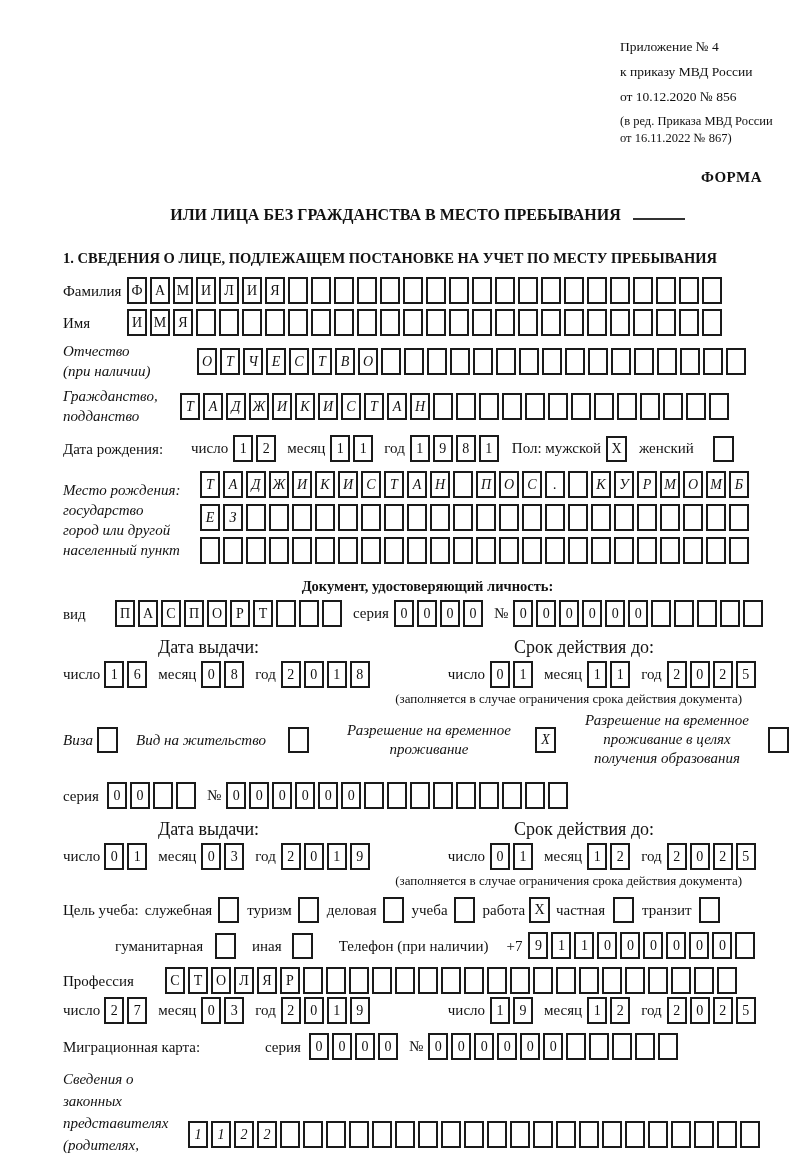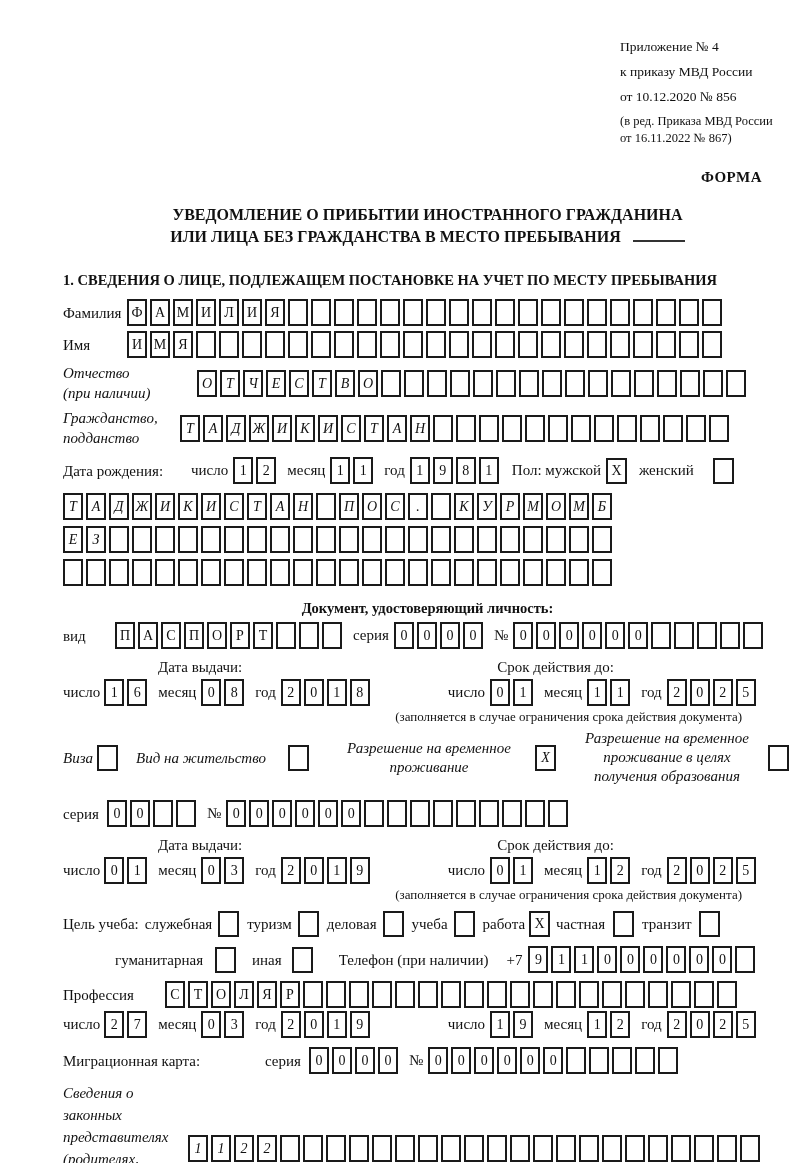--- a/index.html
+++ b/index.html
@@ -16,38 +16,37 @@
   .row{display:flex;align-items:center;margin-top:5px;flex-wrap:nowrap;}
   .row-top{align-items:center;font-style:italic;}
   .lbl{flex-shrink:0;line-height:20px;}
   .boxes{display:inline-flex;flex-shrink:0;}
   .box{display:inline-block;box-sizing:border-box;width:20px;height:27px;border:2px solid #1a1a1a;
        margin-right:3px;text-align:center;font-size:14px;line-height:23px;background:#fff;flex-shrink:0;}
   .cb{display:inline-block;box-sizing:border-box;width:21px;height:26px;border:2px solid #1a1a1a;
       text-align:center;font-size:14px;line-height:22px;vertical-align:middle;flex-shrink:0;background:#fff;}
   .dlbl{margin:0 5px 0 8px;}
   .center-bold{text-align:center;font-weight:bold;font-size:14.5px;margin-top:10px;}
-  .hdr2{display:flex;margin-top:10px;font-size:15px;}
+  .hdr2{display:flex;margin-top:10px;font-size:18px;}
   .note-r{text-align:right;padding-right:50px;font-size:13px;margin-top:3px;}
   .opt-lbl{text-align:center;line-height:19px;}
 </style>
 </head>
 <body>
 
 <div class="page">
 
   <div class="annex ml">Приложение № 4
 к приказу МВД России
 от 10.12.2020 № 856</div>
   <div class="amendment ml">(в ред. Приказа МВД России
 от 16.11.2022 № 867)</div>
   <div class="forma">ФОРМА</div>
 
   <div class="title">
-    <div>УВЕДОМЛЕНИЕ О ПРИБЫТИИ ИНОСТРАННОГО ГРАЖДАНИНА</div>
     <div>
       <span>ИЛИ ЛИЦА БЕЗ ГРАЖДАНСТВА В МЕСТО ПРЕБЫВАНИЯ</span><span class="title-underline"></span>
     </div>
   </div>
 
   <div class="sect">1. СВЕДЕНИЯ О ЛИЦЕ, ПОДЛЕЖАЩЕМ ПОСТАНОВКЕ НА УЧЕТ ПО МЕСТУ ПРЕБЫВАНИЯ</div>
 
   <div class="row">
     <span class="lbl" style="width:64px">Фамилия</span>
     <span class="boxes">
@@ -193,20 +192,24 @@
         <span class="box">8</span>
         <span class="box">1</span>
       </span>
     <span class="dlbl" style="margin-left:10px">Пол: мужской</span>
     <span class="cb">X</span>
     <span class="dlbl" style="margin-left:12px">женский</span>
     <span class="cb" style="margin-left:14px"></span>
   </div>
 
   <div class="row row-top" style="margin-top:9px">
+    <span class="lbl ml" style="width:137px">Место рождения:
+государство
+город или другой
+населенный пункт</span>
     <span>
       <div class="boxes">
           <span class="box">Т</span>
           <span class="box">А</span>
           <span class="box">Д</span>
           <span class="box">Ж</span>
           <span class="box">И</span>
           <span class="box">К</span>
           <span class="box">И</span>
           <span class="box">С</span>

